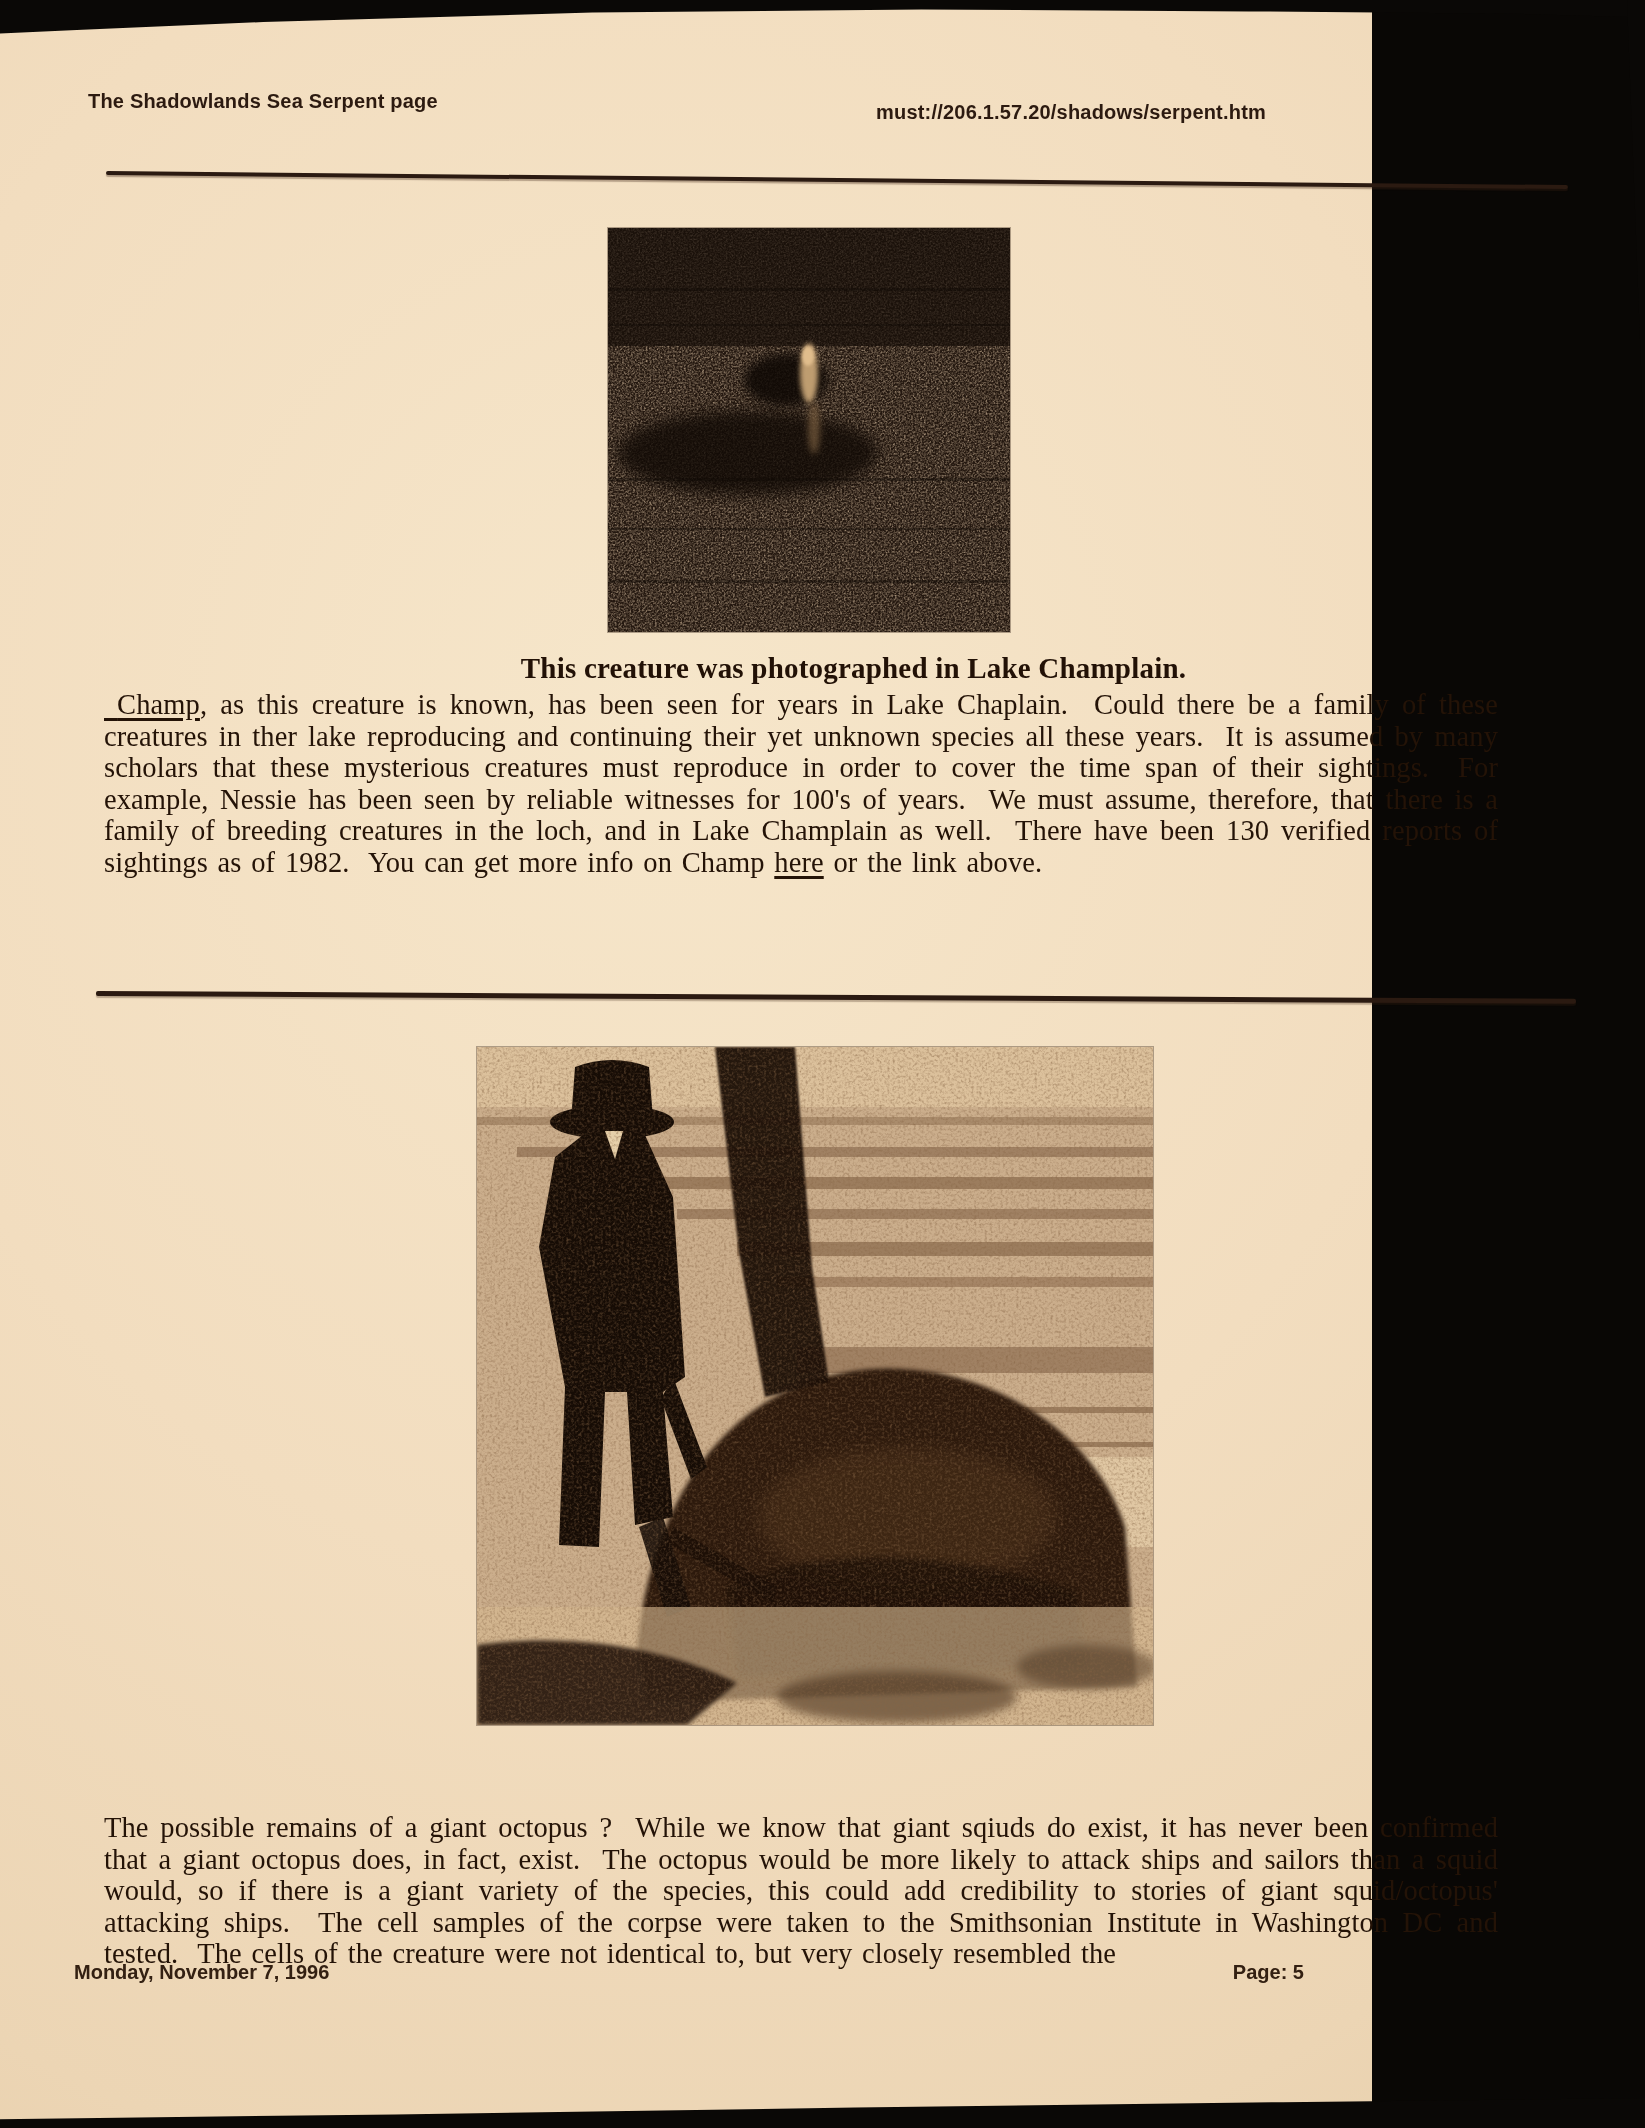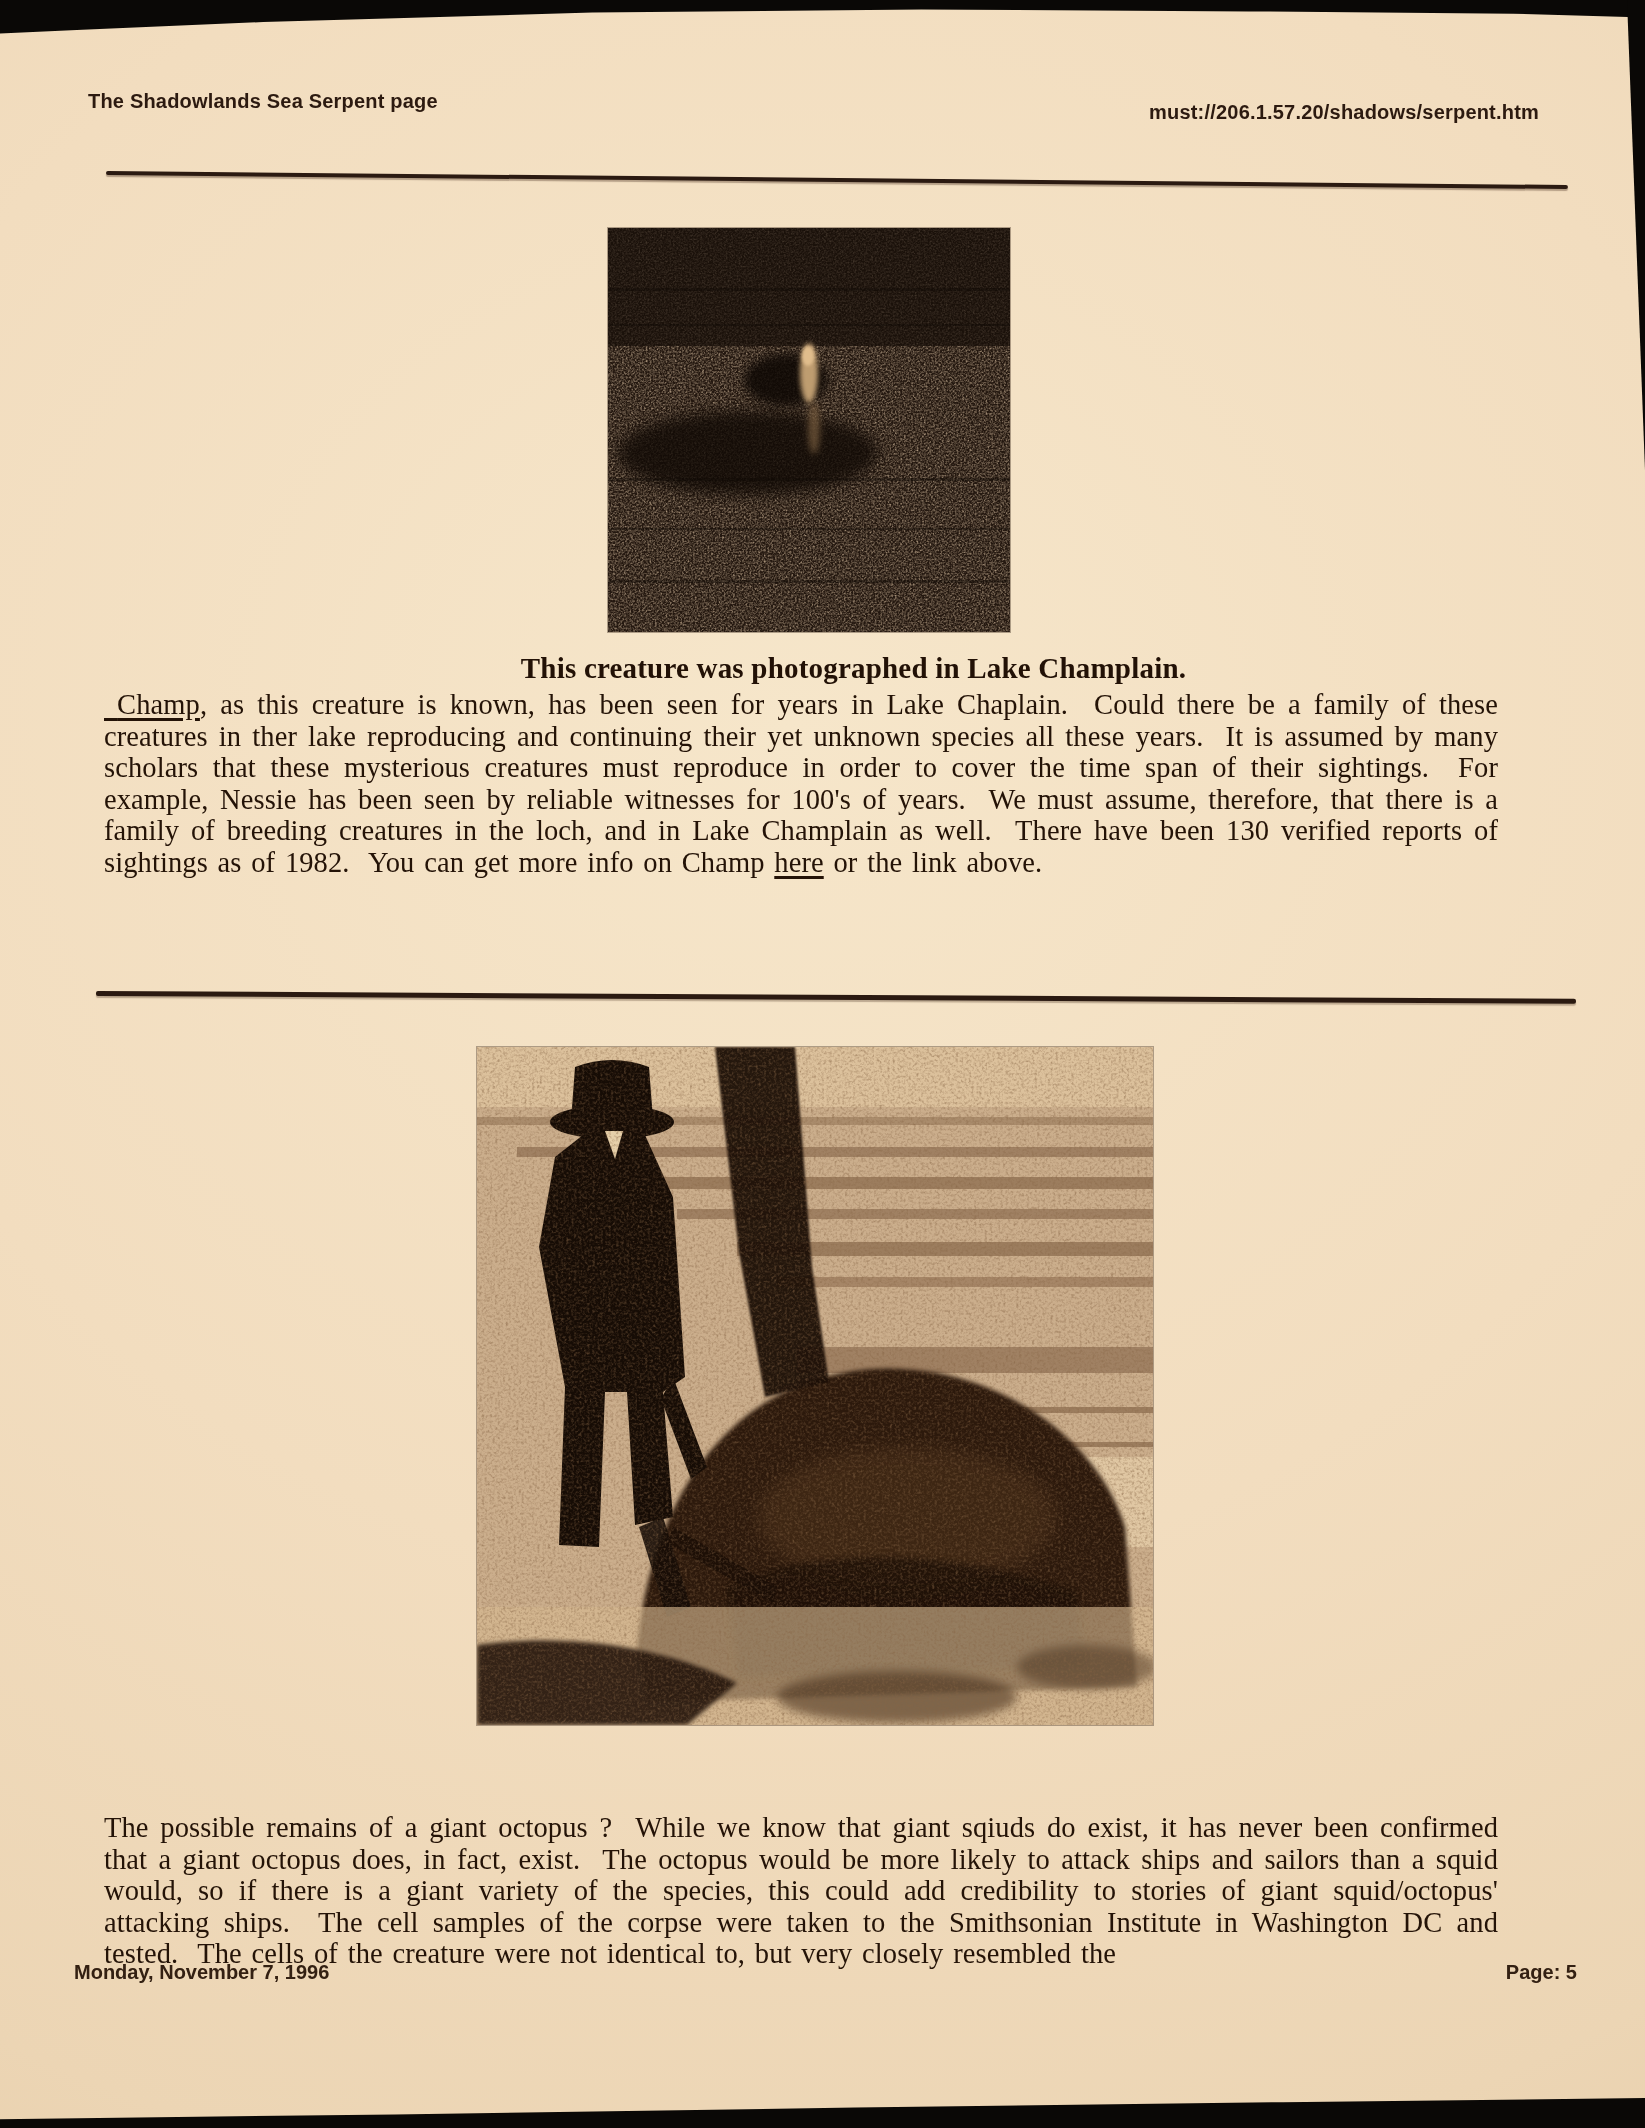--- a/index.html
+++ b/index.html
@@ -2,21 +2,21 @@
 <html><head>
 <meta charset="utf-8">
 <style>
   html,body{margin:0;padding:0;}
   body{
     width:1645px;height:2128px;position:relative;overflow:hidden;
     background:#090705;
     font-family:"Liberation Serif", serif;
   }
   .paper{
-    position:absolute;left:0;top:0;width:1645px;height:2128px;
+    position:absolute;left:0;top:0;width:1372px;height:2128px;
     background:
       radial-gradient(ellipse 130% 90% at 48% 34%, #f6e6ca 0%, #f2ddbf 45%, #ecd5b4 78%, #e4caa6 100%);
   }
   
   .edge{position:absolute;background:#0a0806;}
   .edge-top{left:0;top:0;width:1645px;height:38px;
     clip-path:polygon(0 0,100% 0,100% 46%,92% 36%,76% 30%,56% 25%,36% 33%,16% 58%,5% 78%,0 88%);}
   .edge-right{right:0;top:0;width:18px;height:470px;
     clip-path:polygon(0 0,100% 0,100% 100%);}
   .edge-bottom{left:0;bottom:0;width:1645px;height:34px;

